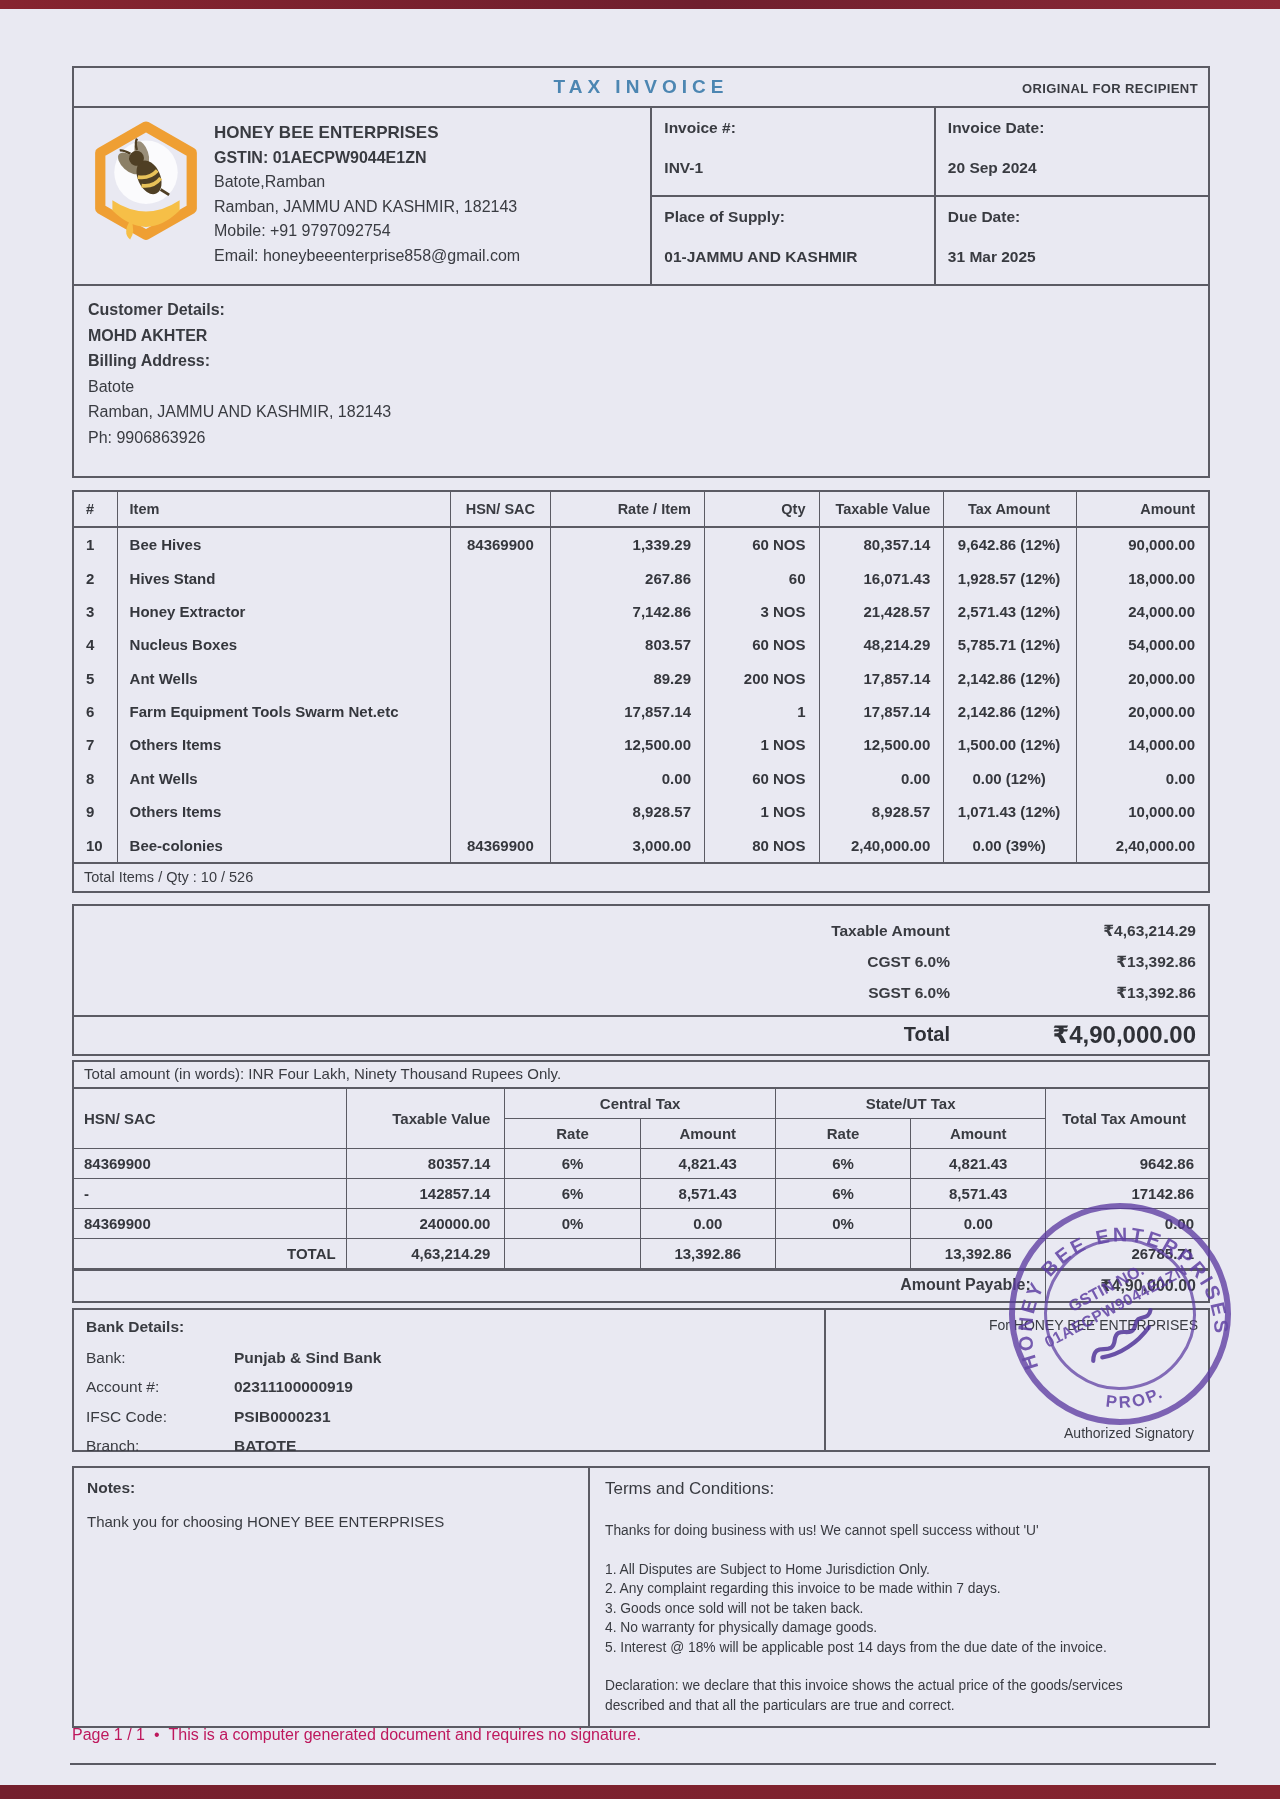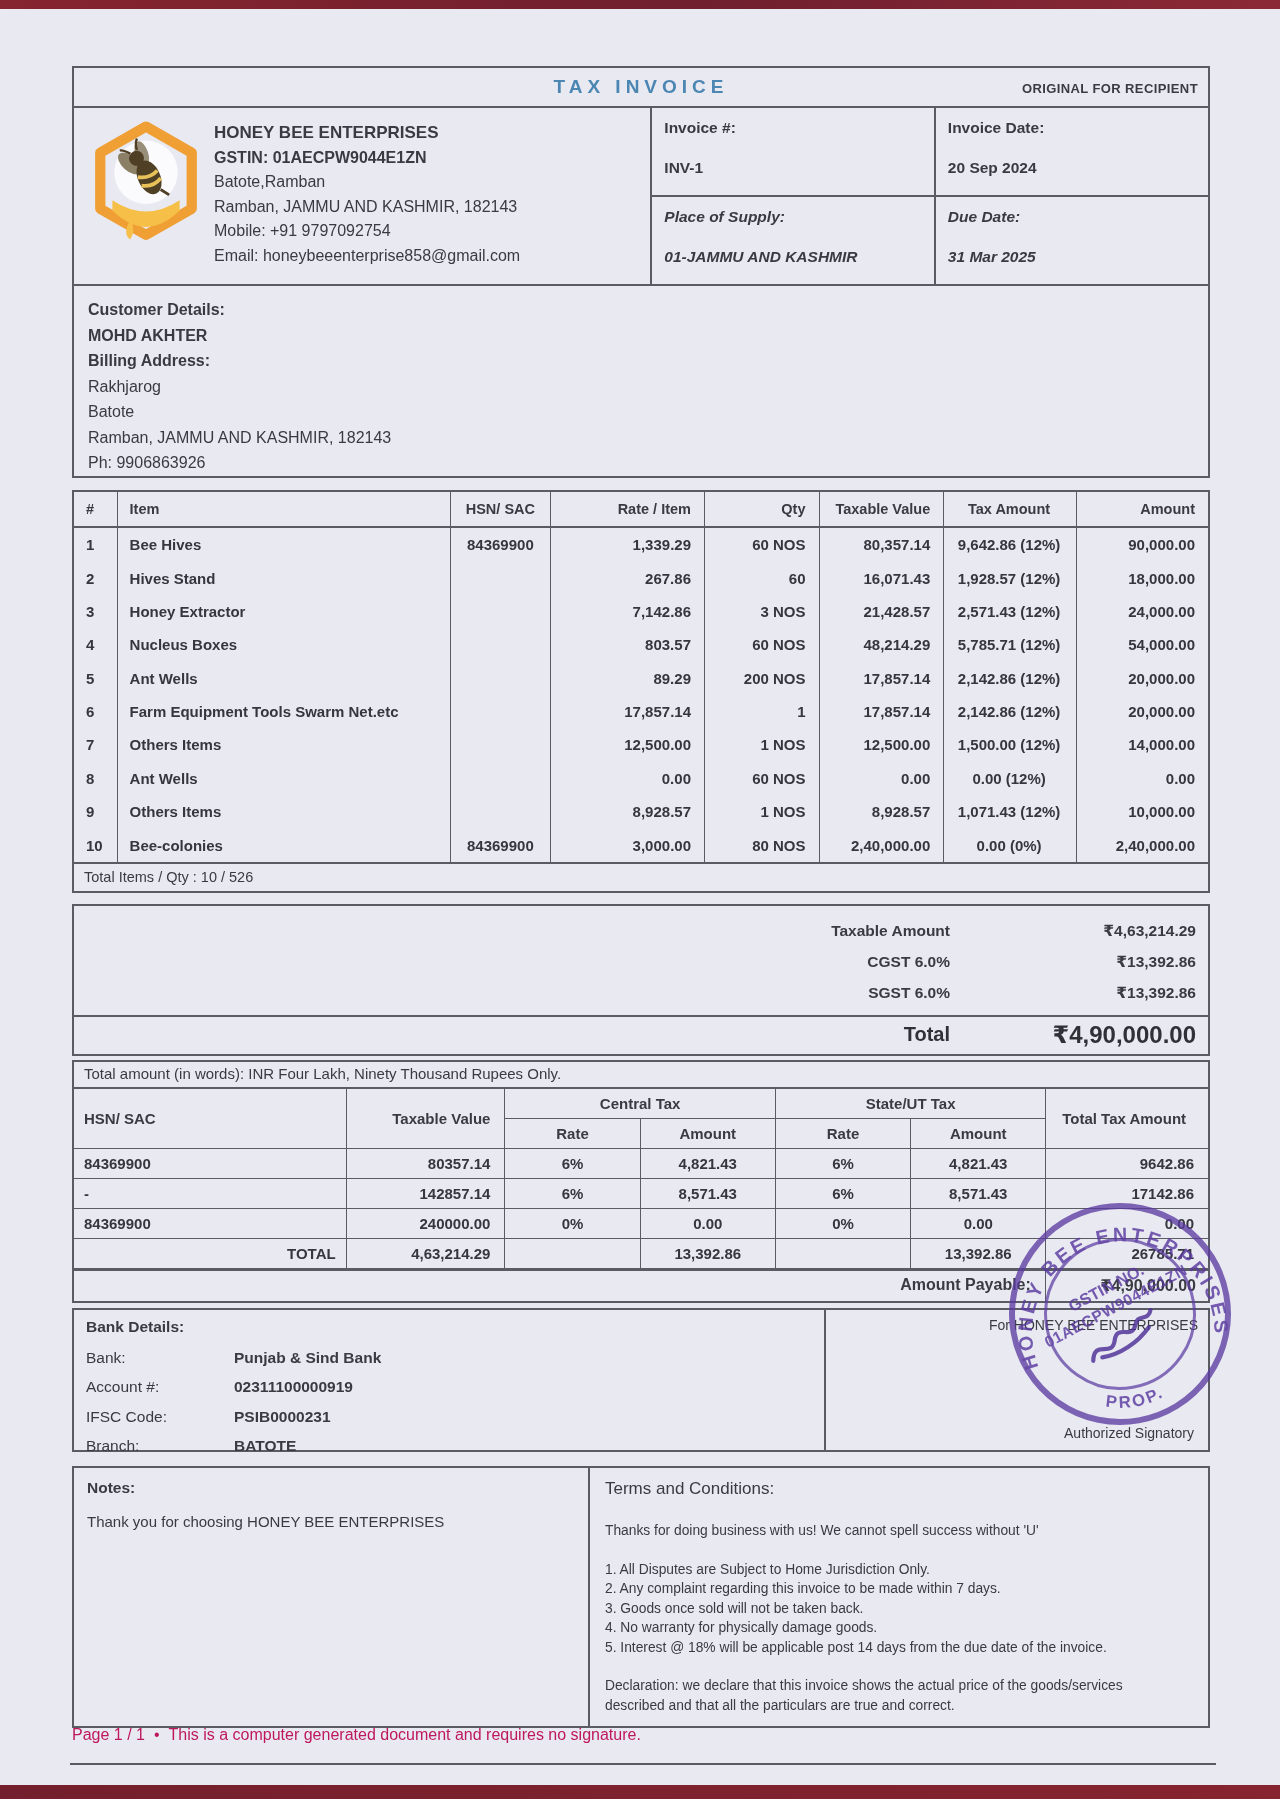--- a/index.html
+++ b/index.html
@@ -22,21 +22,21 @@
   .company-cell { width:51%; display:flex; border-right:2px solid #5b5b64; }
   .logo-wrap { flex:0 0 auto; width:112px; margin:12px 12px 0 16px; }
   .company-text { padding-top:13px; font-size:16px; line-height:24.5px; }
   .co-name { font-weight:bold; font-size:17px; }
   .co-bold { font-weight:bold; }
   .co-email { max-width:318px; overflow-wrap:anywhere; }
   .meta-col { width:25%; display:flex; flex-direction:column; }
   .meta-col.mc1 { border-right:2px solid #5b5b64; }
   .meta-col.mc2 { width:24%; }
   .meta-cell { flex:1; padding:11px 12px; }
-  .meta-cell + .meta-cell { border-top:2px solid #5b5b64;font-style:italic; }
+  .meta-cell + .meta-cell { border-top:2px solid #5b5b64; }
   .meta-label { font-weight:bold; font-size:15.5px; }
   .meta-value { font-weight:bold; font-size:15.5px; margin-top:22px; }
 
   .customer-cell { height:190px; padding:11px 14px; font-size:16px; line-height:25.5px; }
   .cu-bold { font-weight:bold; }
 
   
   .items-wrap { margin-top:12px; }
   table { width:100%; border-collapse:collapse; table-layout:fixed; }
   .items-table th, .items-table td { border-right:1.5px solid #5b5b64; }
@@ -180,21 +180,20 @@
             <div class="meta-label">Due Date:</div>
             <div class="meta-value">31 Mar 2025</div>
           </div>
         </div>
       </div>
 
       <div class="customer-cell">
         <div class="cu-bold">Customer Details:</div>
         <div class="cu-bold">MOHD AKHTER</div>
         <div class="cu-bold">Billing Address:</div>
-        <div>Rakhjarog</div>
         <div>Batote</div>
         <div>Ramban, JAMMU AND KASHMIR, 182143</div>
         <div>Ph: 9906863926</div>
       </div>
     </div>
 
     <div class="box items-wrap">
       <table class="items-table">
         <thead>
           <tr>
@@ -309,21 +308,21 @@
               <td class="c7">10,000.00</td>
             </tr>
 
             <tr>
               <td class="c0">10</td>
               <td class="c1">Bee-colonies</td>
               <td class="c2">84369900</td>
               <td class="c3">3,000.00</td>
               <td class="c4">80 NOS</td>
               <td class="c5">2,40,000.00</td>
-              <td class="c6">0.00 (0%)</td>
+              <td class="c6">0.00 (39%)</td>
               <td class="c7">2,40,000.00</td>
             </tr>
 
         </tbody>
       </table>
       <div class="total-items">
         <span>Total Items / Qty : 10 / 526</span>
       </div>
     </div>
 

